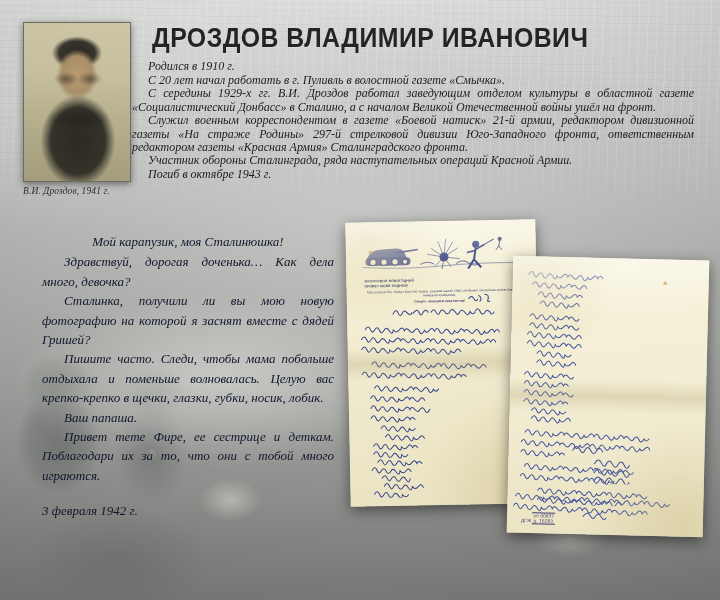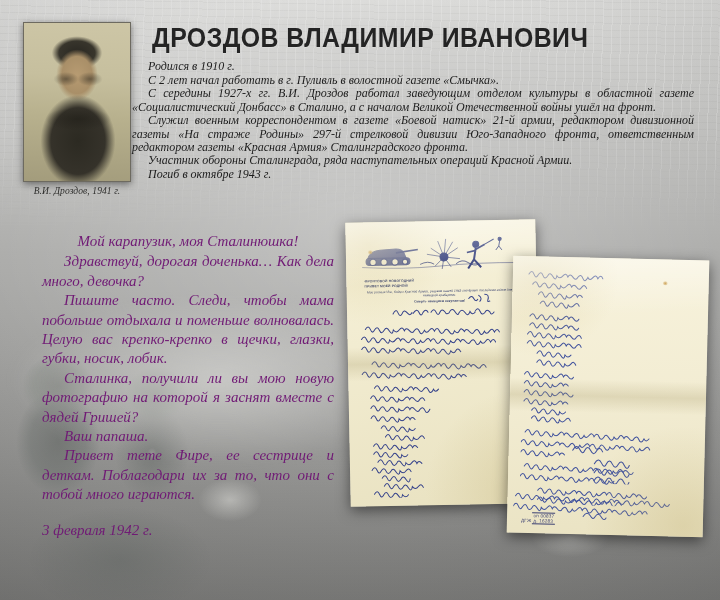--- a/index.html
+++ b/index.html
@@ -117,21 +117,21 @@
     position: absolute; inset: 0;
     background:
       radial-gradient(ellipse 18px 10px at 42px 56px, rgba(40,36,28,.5), rgba(40,36,28,0) 70%),
       radial-gradient(ellipse 18px 10px at 66px 56px, rgba(40,36,28,.5), rgba(40,36,28,0) 70%),
       radial-gradient(ellipse 46px 16px at 54px 96px, rgba(30,28,22,.55), rgba(30,28,22,0) 72%);
   }
   .portrait-caption {
     position: absolute;
     left: 23px; top: 186px;
     width: 108px;
-    text-align: center;
+    text-align: left;
     font-style: italic;
     font-size: 9.5px;
     color: #2e2e2c;
     letter-spacing: .1px;
   }
 
   .page-title {
     position: absolute;
     left: 152px; top: 25px;
     font-family: "Liberation Sans", "DejaVu Sans", sans-serif;
@@ -159,23 +159,23 @@
     margin: 0 0 .5px 0;
     text-indent: 16px;
   }
 
   
   .letter-text {
     position: absolute;
     left: 42px; top: 232px;
     width: 292px;
     font-style: italic;
-    font-size: 15px;
+    font-size: 13px;
     line-height: 19.4px;
-    color: #701a75;
+    color: #0f172a;
     text-align: justify;
   }
   .letter-text .lt-title {
     text-align: center;
     margin: 0 0 1px 0;
     text-indent: 0;
   }
   .letter-text p {
     margin: 0;
     text-indent: 22px;
@@ -295,32 +295,32 @@
 
   <div class="portrait-frame">
     <div class="portrait-img"></div>
   </div>
   <div class="portrait-caption">В.И. Дроздов, 1941 г.</div>
 
   <div class="page-title">ДРОЗДОВ ВЛАДИМИР ИВАНОВИЧ</div>
 
   <div class="bio">
     <p>Родился в 1910 г.</p>
-    <p>С 2 лет начал работать в г. Пуливль в волостной газете «Смычка».</p>
-    <p>С середины 1927-х гг. В.И. Дроздов работал заведующим отделом культуры в областной газете «Социалистический Донбасс» в Сталино, а с началом Великой Отечественной войны ушёл на фронт.</p>
+    <p>С 20 лет начал работать в г. Пуливль в волостной газете «Смычка».</p>
+    <p>С середины 1929-х гг. В.И. Дроздов работал заведующим отделом культуры в областной газете «Социалистический Донбасс» в Сталино, а с началом Великой Отечественной войны ушёл на фронт.</p>
     <p>Служил военным корреспондентом в газете «Боевой натиск» 21-й армии, редактором дивизионной газеты «На страже Родины» 297-й стрелковой дивизии Юго-Западного фронта, ответственным редактором газеты «Красная Армия» Сталинградского фронта.</p>
     <p>Участник обороны Сталинграда, ряда наступательных операций Красной Армии.</p>
     <p>Погиб в октябре 1943 г.</p>
   </div>
 
   <div class="letter-text">
     <p class="lt-title">Мой карапузик, моя Сталинюшка!</p>
     <p>Здравствуй, дорогая доченька… Как дела много, девочка?</p>
+    <p>Сталинка, получили ли вы мою новую фотографию на которой я заснят вместе с дядей Гришей?</p>
     <p>Пишите часто. Следи, чтобы мама побольше отдыхала и поменьше волновалась. Целую вас крепко-крепко в щечки, глазки, губки, носик, лобик.</p>
-    <p>Сталинка, получили ли вы мою новую фотографию на которой я заснят вместе с дядей Гришей?</p>
     <p>Ваш папаша.</p>
     <p>Привет тете Фире, ее сестрице и деткам. Поблагодари их за то, что они с тобой много играются.</p>
     <p class="lt-sign">3 февраля 1942 г.</p>
   </div>
 
   <div class="scan" id="scan-letter-1">
 
     <div class="lh-art">
       <svg viewBox="0 0 162 48" xmlns="http://www.w3.org/2000/svg">
         <g fill="#2f3a78" stroke="#2f3a78">

